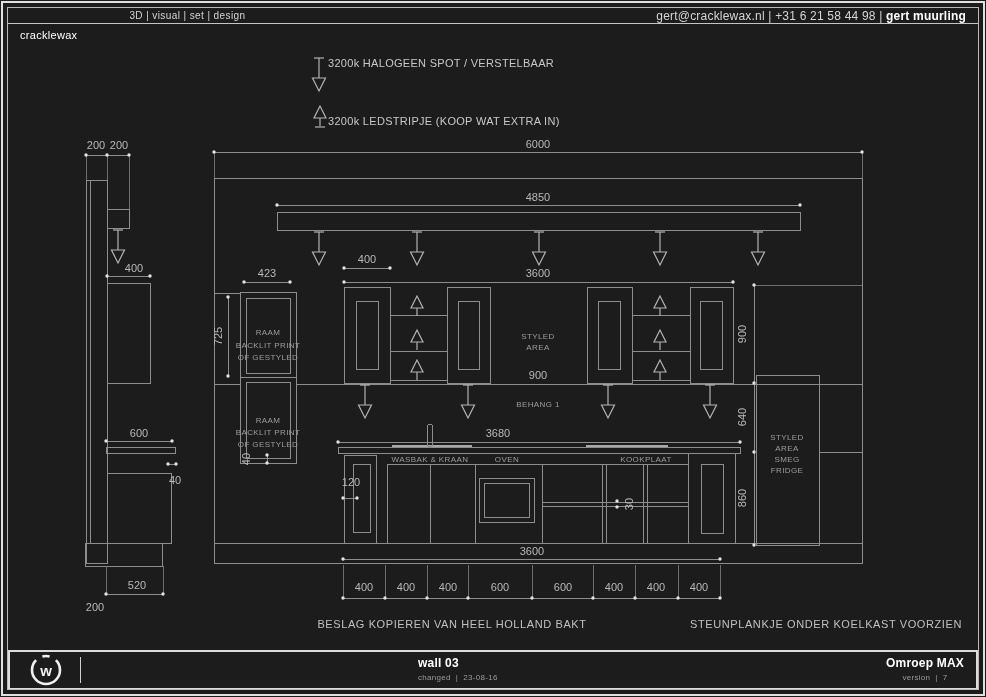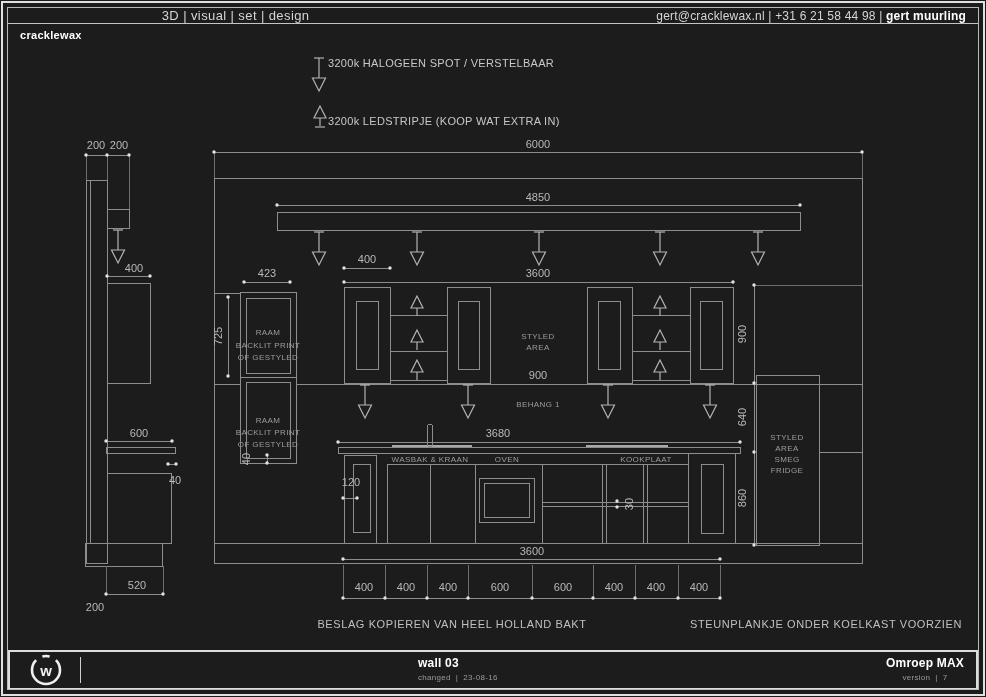--- a/index.html
+++ b/index.html
@@ -4,22 +4,22 @@
 <style>
   html,body{margin:0;padding:0;background:#000;}
   #page{position:relative;width:986px;height:697px;background:#1c1c1c;overflow:hidden;
         font-family:"Liberation Sans",sans-serif;}
   .frame-outer{position:absolute;inset:1px;border:2px solid #e0e0e0;pointer-events:none;}
   .frame-inner{position:absolute;inset:7px;border:1px solid #b9b9b9;pointer-events:none;}
 
   
   #header{position:absolute;left:8px;right:8px;top:8px;height:15px;
           border-bottom:1px solid #c4c4c4;display:flex;align-items:center;color:#ddd;}
-  .brand{font-size:11px;font-weight:bold;color:#fff;margin-left:12px;letter-spacing:.3px;margin-top:39px;}
-  .nav{font-size:13px;color:#d5d5d5;margin-left:80px;letter-spacing:.4px;}
+  .brand{font-size:11px;font-weight:normal;color:#fff;margin-left:12px;letter-spacing:.3px;margin-top:39px;}
+  .nav{font-size:10px;color:#d5d5d5;margin-left:52px;letter-spacing:.4px;}
   .contact{margin-left:auto;margin-right:12px;font-size:12px;color:#d5d5d5;letter-spacing:.2px;}
   .contact b{color:#fff;}
 
   
   #footer{position:absolute;left:8px;right:8px;top:650px;height:36px;
           border:2px solid #dcdcdc;background:#1c1c1c;}
   .f-logo{position:absolute;left:14px;top:2px;}
   .f-divider{position:absolute;left:70px;top:5px;height:26px;width:1px;background:#cfcfcf;}
   .f-block{position:absolute;top:4px;}
   .f-title{font-size:12px;font-weight:bold;color:#fff;letter-spacing:.2px;}

